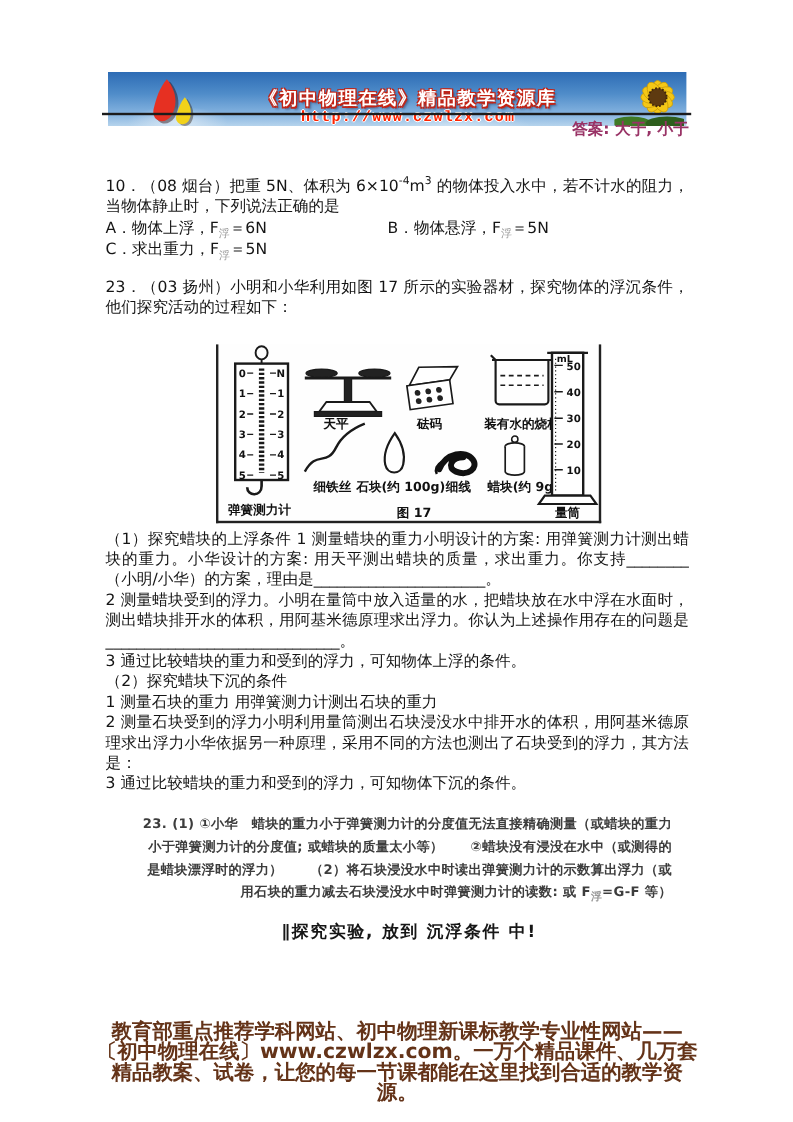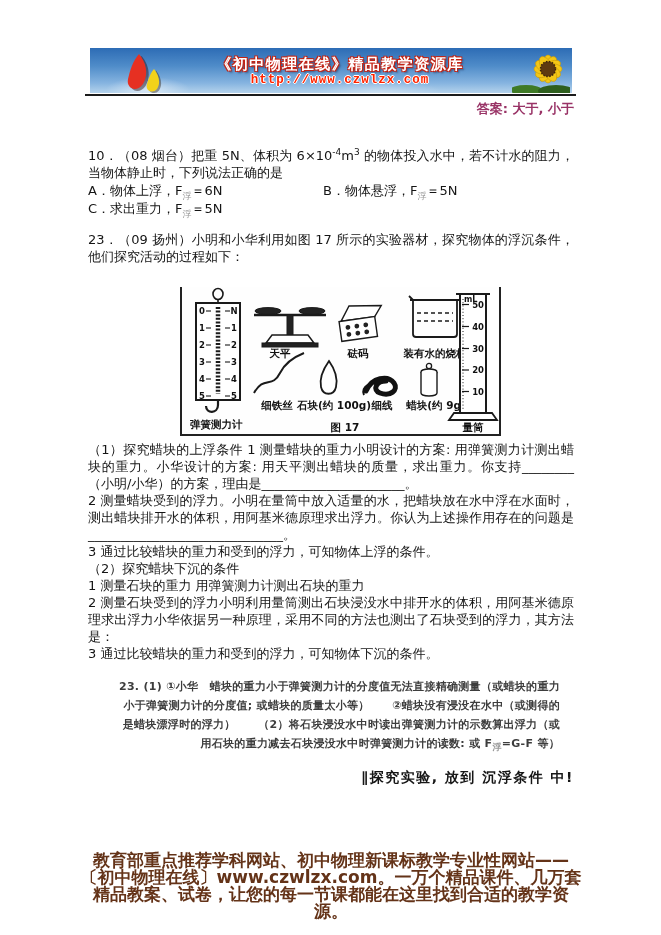--- a/index.html
+++ b/index.html
@@ -4,26 +4,26 @@
 <style>
   html,body { margin:0; padding:0; background:#e8e8e8; }
   .page {
     position:relative; width:661px; height:935px; margin:0 auto;
     background:#ffffff; overflow:hidden;
     font-family:"DejaVu Sans","Liberation Sans",sans-serif;
     color:#151515;
   }
   
   .banner {
-    position:absolute; left:90px; top:48px; width:482px; height:45px;
+    position:absolute; left:90px; top:60px; width:482px; height:45px;
     background:
       radial-gradient(60px 18px at 12% 92%, rgba(255,255,255,.55), rgba(255,255,255,0) 70%),
       radial-gradient(90px 20px at 60% 100%, rgba(255,255,255,.35), rgba(255,255,255,0) 70%),
       linear-gradient(180deg,#2d6cb5 0%,#4f8cc9 40%,#86b4e0 78%,#b5d3ec 100%);
-    display:flex; align-items:center; overflow:hidden;
+    display:flex; align-items:flex-end; overflow:hidden;
   }
   .banner-center { flex:1; text-align:center; margin-top:1px; }
   .banner-title {
     font-family:"DejaVu Serif","Liberation Serif",serif;
     font-size:15px; font-weight:bold; letter-spacing:1.5px; color:#ffffff;
     text-shadow:-1px -1px 0 #c42314,1px -1px 0 #c42314,-1px 1px 0 #c42314,1px 1px 0 #c42314,2px 2px 2px rgba(30,30,60,.55);
     white-space:nowrap;
   }
   .banner-url {
     font-family:"Liberation Mono","DejaVu Sans Mono",monospace;
@@ -61,21 +61,21 @@
   .figunit  { font-size:8px;  font-weight:bold; fill:#111; }
 
   
   .scan {
     margin:15px 0 0 24px; width:448px;
     font-size:11px; line-height:19px; font-weight:bold; color:#3d3d3d;
     letter-spacing:.3px; filter:blur(.3px); text-align:right;
   }
   .scan .cont { padding-left:9px; }
 
-  .note { margin:16px 0 0 20px !important; font-size:14px; font-weight:bold; letter-spacing:1.5px; color:#161616; text-align:right; }
+  .note { margin:16px 0 0 20px !important; font-size:14px; font-weight:bold; letter-spacing:1.5px; color:#161616; text-align:center; }
 
   
   .footer {
     position:absolute; left:78px; top:852px; width:506px;
     text-align:center; font-size:17px; line-height:17px;
     font-weight:bold; color:#643318;
   }
 </style>
 </head>
 <body>
@@ -120,21 +120,21 @@
       <p><span>10．（08 烟台）把重 5N、体积为 6×10</span><sup>-4</sup><span>m</span><sup>3</sup><span> 的物体投入水中，若不计水的阻力，当物体静止时，下列说法正确的是</span></p>
       <div class="optrow">
         <span class="opt-left"><span>A．物体上浮，F</span><sub class="fu">浮</sub><span>＝6N</span></span>
         <span><span>B．物体悬浮，F</span><sub class="fu">浮</sub><span>＝5N</span></span>
       </div>
       <div class="optrow">
         <span class="opt-left"><span>C．求出重力，F</span><sub class="fu">浮</sub><span>＝5N</span></span>
       </div>
     </div>
 
-    <p class="q23intro">23．（09 扬州）小明和小华利用如图 17 所示的实验器材，探究物体的浮沉条件，他们探究活动的过程如下：</p>
+    <p class="q23intro">23．（03 扬州）小明和小华利用如图 17 所示的实验器材，探究物体的浮沉条件，他们探究活动的过程如下：</p>
 
     <div class="figbox">
       <svg width="317" height="147" viewBox="0 0 317 147">
 
         <g stroke="#1a1a1a" fill="none">
           <ellipse cx="36" cy="7" rx="5" ry="5.5" stroke-width="1.6"></ellipse>
           <line x1="36" y1="12.5" x2="36" y2="16" stroke-width="1.6"></line>
           <rect x="14" y="16" width="44" height="97" stroke-width="2" fill="#fff"></rect>
           <line x1="36" y1="20" x2="36" y2="107" stroke-width="4.5" stroke-dasharray="2,1.6"></line>
           <g stroke-width="1.1">

